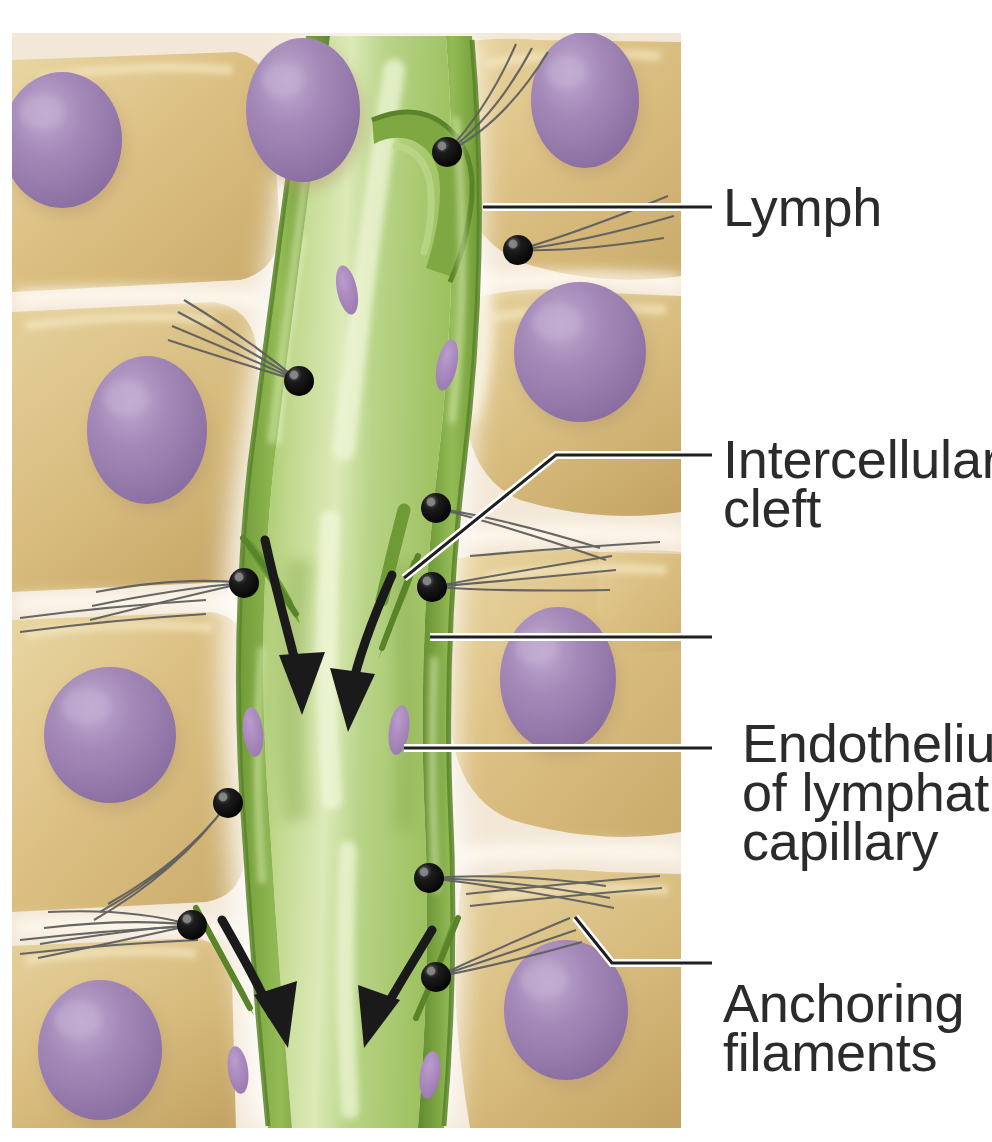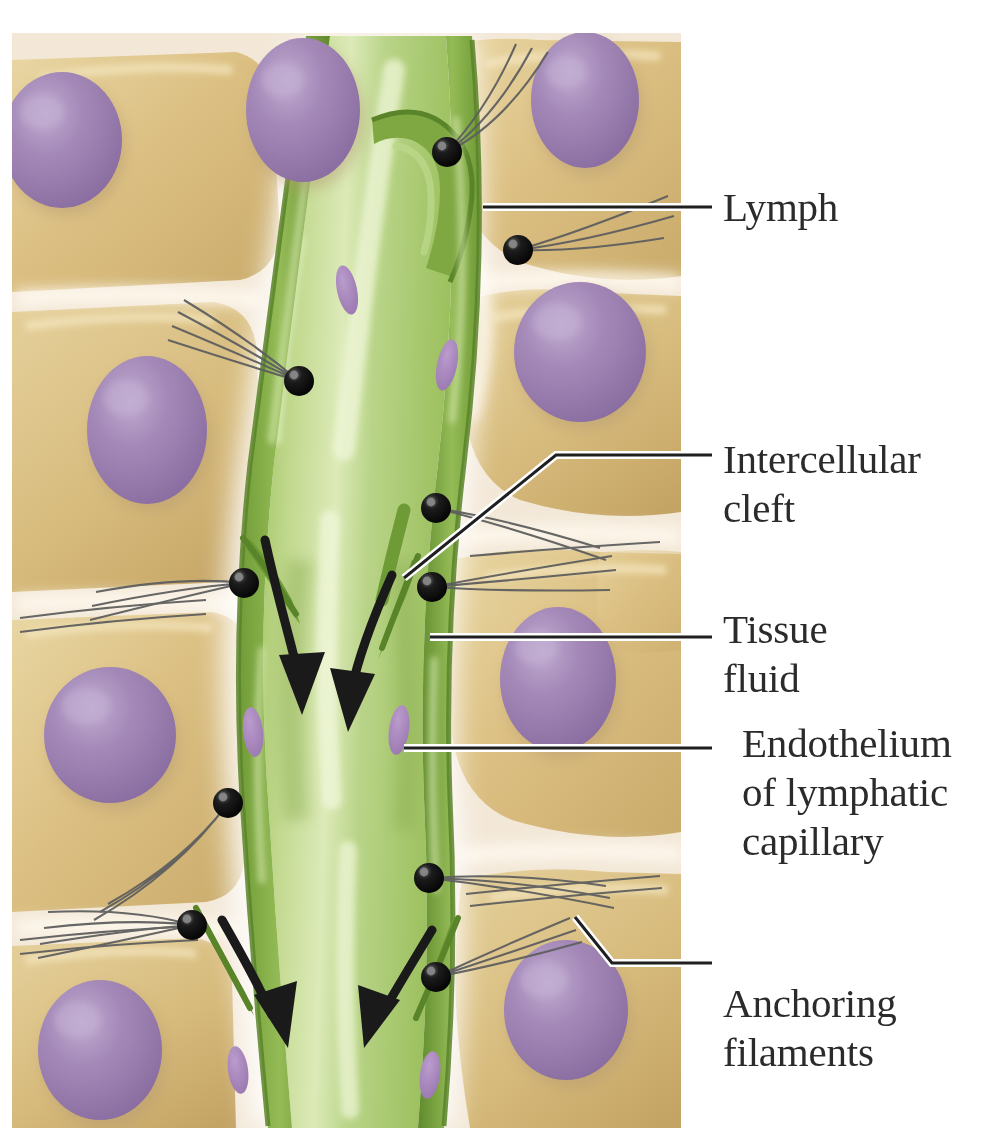--- a/index.html
+++ b/index.html
@@ -3,22 +3,22 @@
 <meta charset="utf-8">
 <style>
   html,body{margin:0;padding:0;background:#ffffff;}
   body{width:992px;height:1142px;overflow:hidden;
        font-family:"Liberation Sans","DejaVu Sans",sans-serif;}
   #stage{position:relative;width:992px;height:1142px;background:#ffffff;}
   #figure{position:absolute;left:0;top:0;width:992px;height:1142px;}
   .labeltext{
     position:absolute;
     color:#2b2b2b;
-    font-family:Liberation Serif, serif;
-    font-size:41px;
+    font-family:Liberation Sans, sans-serif;
+    font-size:54px;
     line-height:49px;
     letter-spacing:-0.2px;
     white-space:pre-line;
     font-weight:400;
   }
 </style>
 </head>
 <body>
 
 <div id="stage">
@@ -354,22 +354,20 @@
         <polyline points="575,917 612,963 712,963" fill="none" stroke="#1f1f1f" stroke-width="3"></polyline>
       </g>
     </g>
   </svg>
 
   <div class="labeltext" style="left:723px;top:183px;">Lymph</div>
 
   <div class="labeltext" style="left:723px;top:435px;">Intercellular
 cleft</div>
 
-  <div class="labeltext" style="left:723px;top:605px;">Tissue
-fluid</div>
 
   <div class="labeltext" style="left:742px;top:719px;">Endothelium
 of lymphatic
 capillary</div>
 
   <div class="labeltext" style="left:723px;top:979px;">Anchoring
 filaments</div>
 
 </div>
 

